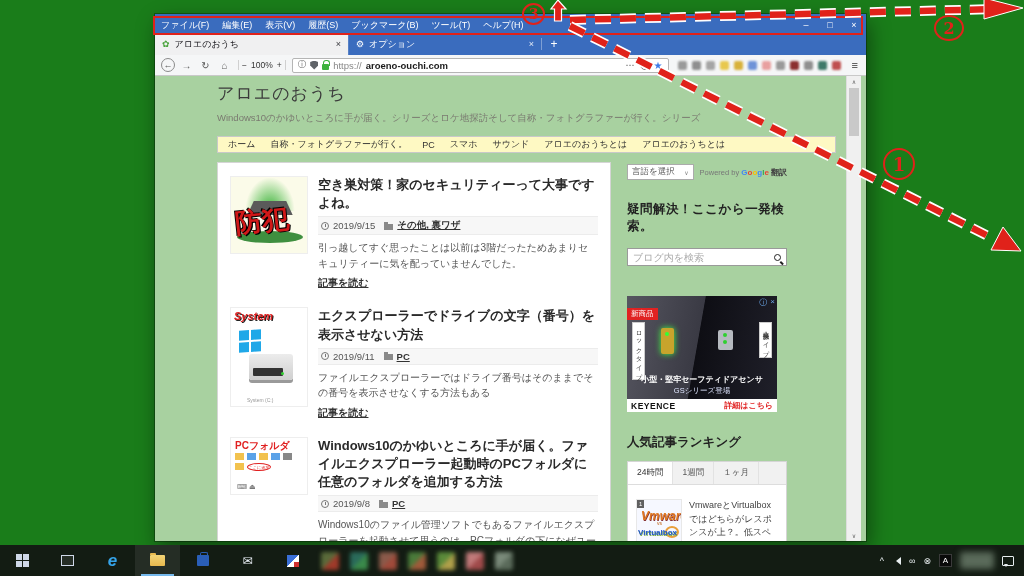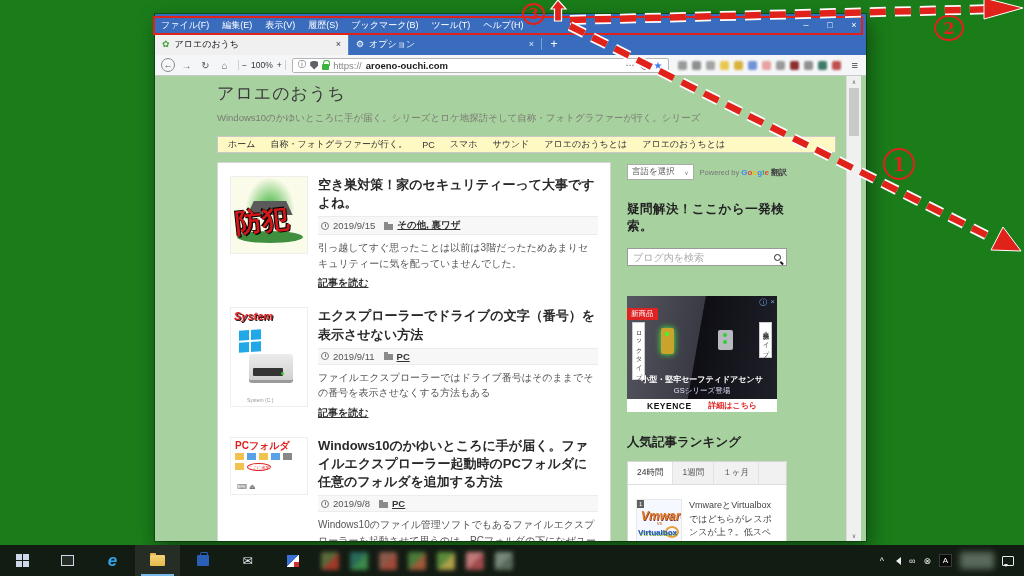--- a/index.html
+++ b/index.html
@@ -118,21 +118,21 @@
   .ad .badge { position:absolute; left:0; top:0; background:#e02222; color:#fff; font-size:7.5px; padding:1px 4px;margin-top:12px; }
   .ad .adctl { position:absolute; right:2px; top:1px; color:#6aa7e8; font-size:8px; display:flex; gap:3px; }
   .vtag { position:absolute; top:26px; background:#fff; border:1px solid #ccc; writing-mode:vertical-rl; font-size:6.5px; color:#333; padding:3px 1px; letter-spacing:1px; }
   .vtagL { left:5px; } .vtagR { right:5px; }
   .devL { position:absolute; left:34px; top:32px; width:13px; height:26px; background:#c8a42c; border-radius:2px; box-shadow:0 0 6px #4f4; }
   .devL:after { content:""; position:absolute; left:4px; top:4px; width:4px; height:4px; background:#3f3; border-radius:50%; }
   .devR { position:absolute; right:44px; top:34px; width:15px; height:20px; background:#b6bac0; border-radius:2px; }
   .devR:after { content:""; position:absolute; left:5px; top:3px; width:4px; height:4px; background:#2fd02f; border-radius:50%; box-shadow:0 7px 0 #2fd02f; }
   .ad-line1 { position:absolute; bottom:27px; width:100%; text-align:center; color:#fff; font-size:8px; font-weight:bold; }
   .ad-line2 { position:absolute; bottom:16px; width:100%; text-align:center; color:#dfe6ff; font-size:7.5px; }
-  .ad-bar { position:absolute; bottom:0; width:100%; height:13px; background:#fff; display:flex; align-items:center; justify-content:space-between; padding:0 20px; }
+  .ad-bar { position:absolute; bottom:0; width:100%; height:13px; background:#fff; display:flex; align-items:center; justify-content:space-between; padding:0 4px; }
   .ad-brand { font-size:8.5px; font-weight:bold; color:#101010; letter-spacing:.5px; }
   .ad-cta { font-size:8px; font-weight:bold; color:#e02020; }
 
   .rank-heading { font-size:12.5px; font-weight:bold; color:#222; margin-top:22px; }
   .rank-card { margin-top:10px; background:#fff; border:1px solid #d5d5d5; }
   .rtabs { display:flex; background:#f1f1f1; border-bottom:1px solid #ddd; font-size:8.5px; color:#555; }
   .rtab { padding:5px 9px; border-right:1px solid #e2e2e2;text-align:center; }
   .rtab.active { background:#fff; color:#333; }
   .ritems { padding:14px 8px 6px; }
   .ritem { display:flex; gap:7px; margin-bottom:13px; }

